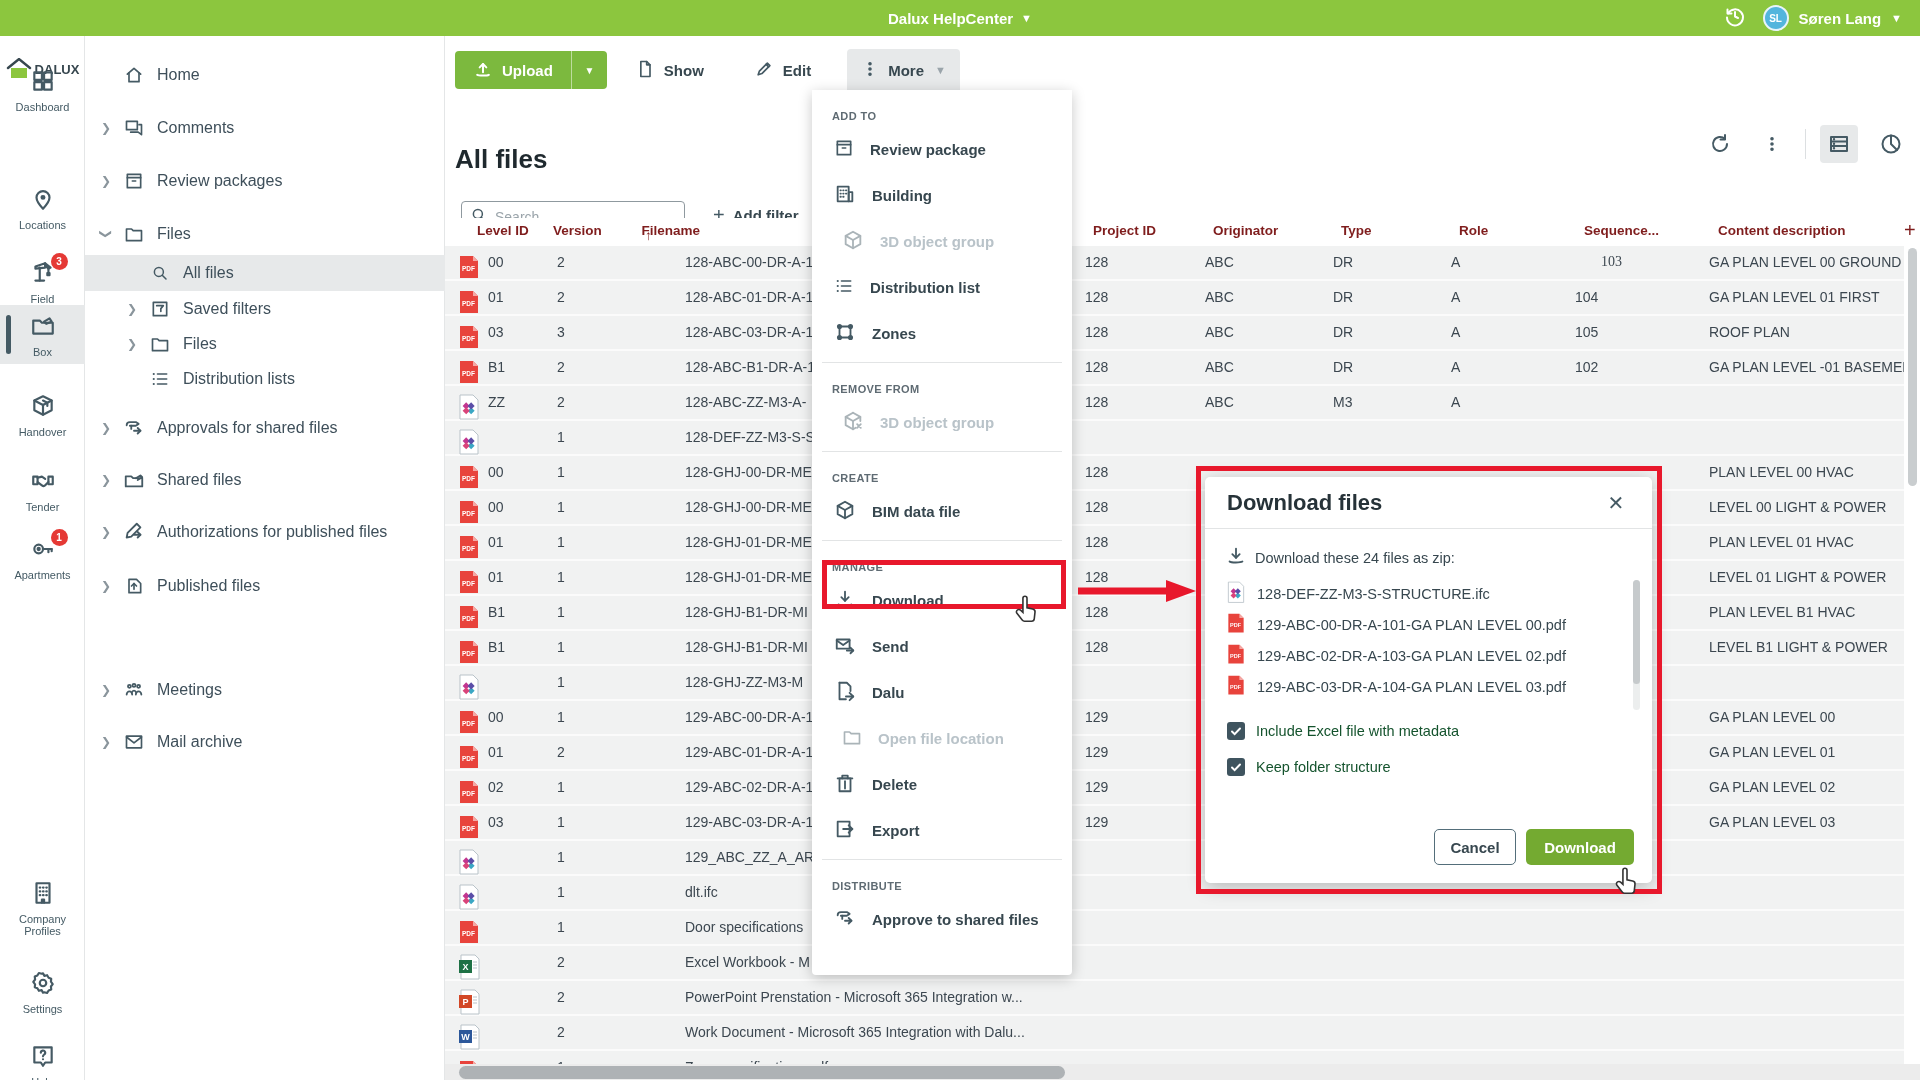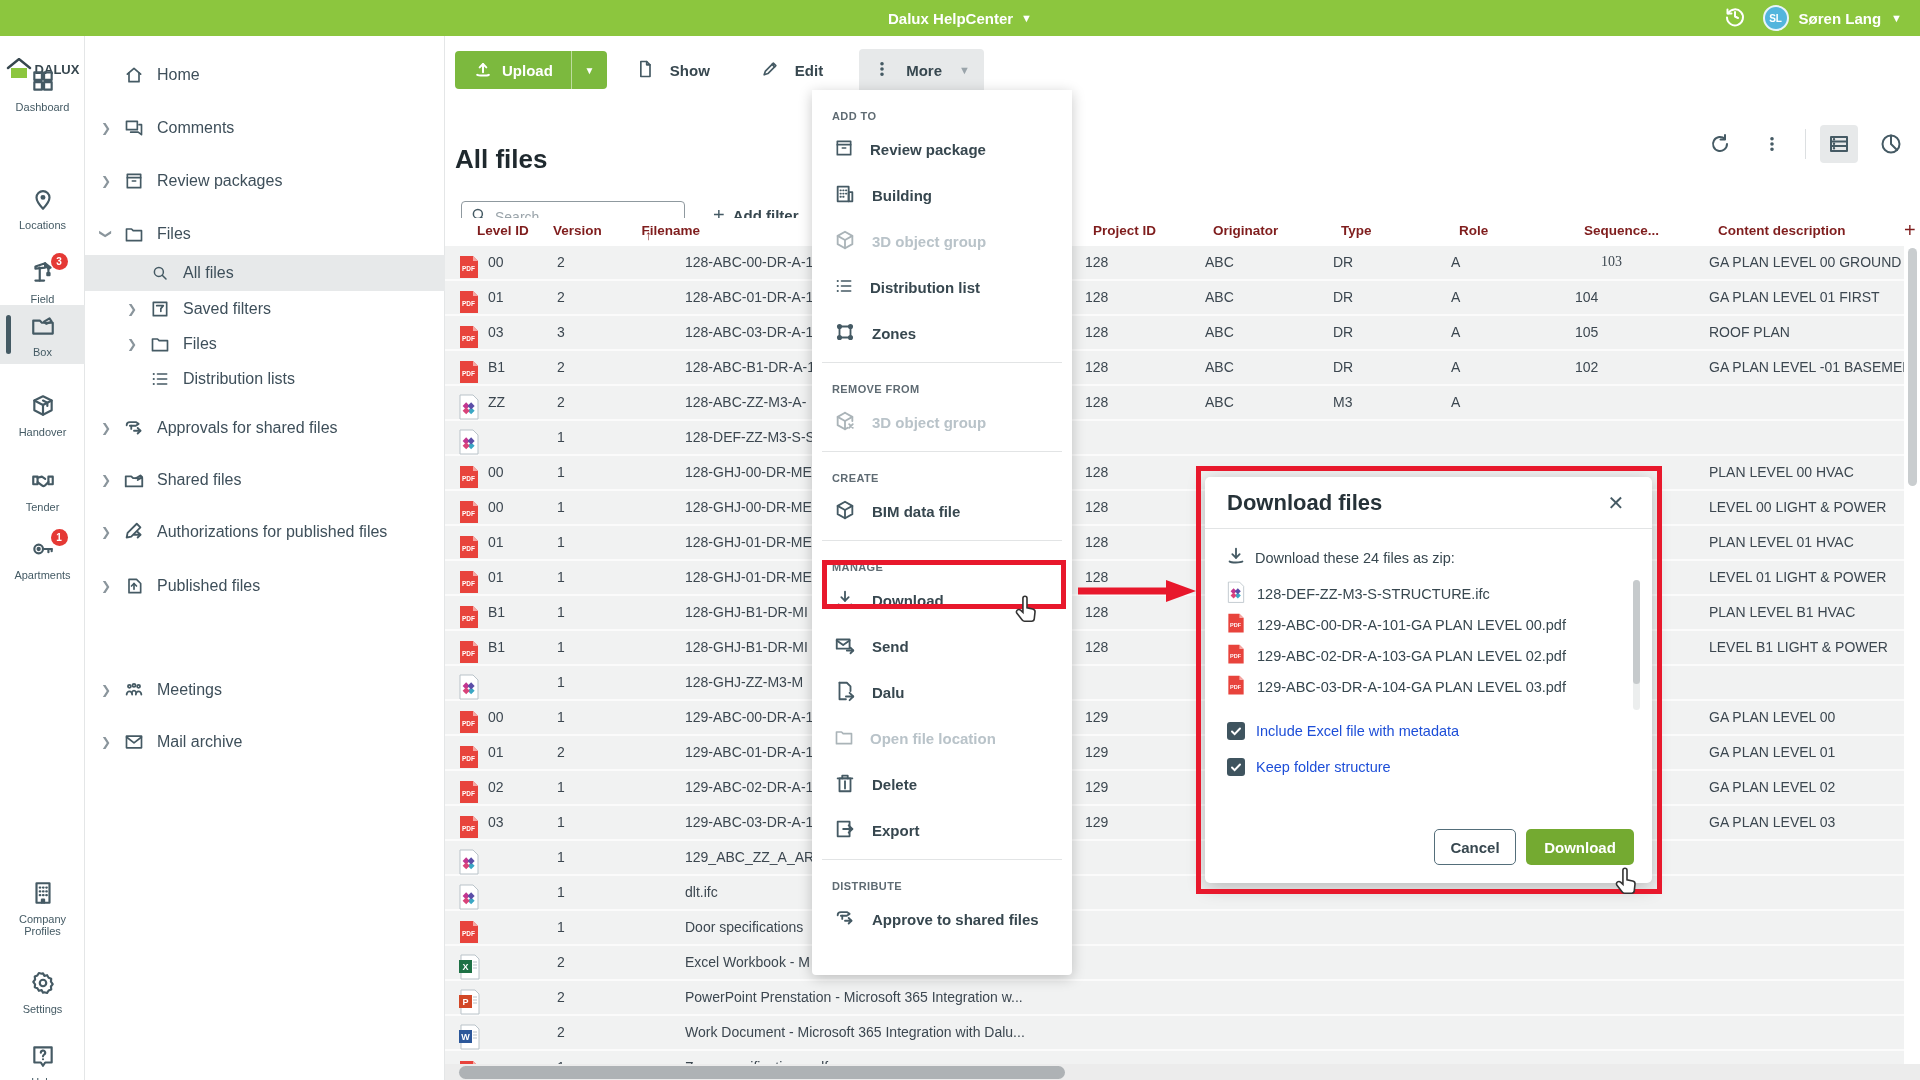--- a/index.html
+++ b/index.html
@@ -33,21 +33,21 @@
   .nav-item .nic { width:30px; flex:none; display:flex; justify-content:center; }
   .nav-item.selected { background:#e7e9ea; }
 
   
   #content { position:absolute; left:445px; top:36px; right:0; bottom:0; background:#fff; overflow:hidden; }
   #toolbar { position:absolute; left:10px; top:14px; height:40px; display:flex; align-items:center; }
   #btn-upload { height:38px; background:#7cb93e; border-radius:4px; color:#fff; font-weight:bold; font-size:15px;
                 display:flex; align-items:center; overflow:hidden; }
   #btn-upload .main { display:flex; align-items:center; gap:9px; padding:0 18px; }
   #btn-upload .caret { width:36px; height:38px; display:flex; align-items:center; justify-content:center; border-left:1px solid rgba(255,255,255,.5); }
-  .tool-btn { display:flex; align-items:center; gap:15px; color:#37474f; font-size:15px; font-weight:bold; padding:0 14px; height:40px; }
+  .tool-btn { display:flex; align-items:center; gap:9px; color:#37474f; font-size:15px; font-weight:bold; padding:0 14px; height:40px; }
   #btn-show { margin-left:14px; } 
   #btn-edit { margin-left:22px; }
   #btn-more { margin-left:22px; background:#e7e9ea; border-radius:4px 4px 0 0; height:42px; }
   #btn-more .dn { color:#9aa4aa; font-size:11px; margin-left:2px; }
 
   #page-title { position:absolute; left:10px; top:108px; font-size:26px; font-weight:bold; color:#1f292e; }
   #searchbox { position:absolute; left:16px; top:165px; width:224px; height:32px; border:1px solid #8f999f; border-radius:4px;
                background:#fff; display:flex; align-items:center; padding:0 8px; gap:7px; }
   #searchbox input { border:none; outline:none; font-size:14px; color:#333; width:160px; font-family:inherit; }
   #searchbox input::placeholder { color:#9aa4aa; }
@@ -69,39 +69,39 @@
   
   #hscroll-track { position:absolute; left:0; right:0; bottom:0; height:16px; background:#ececec; }
   #hscroll-thumb { position:absolute; left:14px; bottom:1px; width:606px; height:13px; border-radius:7px; background:#aeb2b5; }
   #vscroll-thumb { position:absolute; right:3px; top:212px; width:9px; height:238px; border-radius:5px; background:#c9cdcf; }
 
   
   #menu { position:absolute; left:812px; top:90px; width:260px; height:885px; background:#fff; border-radius:0 0 4px 4px;
           box-shadow:0 3px 14px rgba(0,0,0,.22); z-index:5; }
   .m-sec-label { margin:20px 0 4px 20px; font-size:11px; font-weight:bold; color:#5f6b73; letter-spacing:.4px; }
   .m-item { height:46px; display:flex; align-items:center; gap:16px; padding-left:22px; font-size:15px; font-weight:bold; color:#37474f; }
-  .m-item.disabled { color:#b9c3c9; }
+  .m-item.disabled { color:#b9c3c9;margin-left:8px; }
   .m-item.disabled svg { opacity:.45; }
   .m-divider { height:1px; background:#e2e4e5; margin:6px 10px; }
   #dl-highlight { position:absolute; left:822px; top:560px; width:244px; height:49px; border:5px solid #e8182c; z-index:7; pointer-events:none; }
   #arrow { position:absolute; left:1078px; top:578px; z-index:7; }
 
   
   #modal-frame { position:absolute; left:1196px; top:466px; width:466px; height:428px; border:5px solid #e8182c; z-index:9; pointer-events:none; }
   #modal { position:absolute; left:1205px; top:477px; width:447px; height:406px; background:#fff; border-radius:5px;
            box-shadow:0 4px 18px rgba(0,0,0,.25); z-index:8; }
   #modal-header { height:52px; display:flex; align-items:center; justify-content:space-between; padding:0 22px; border-bottom:1px solid #e2e4e5; }
   #modal-title { font-size:22px; font-weight:bold; color:#263238; }
   #modal-close { color:#455a64; font-size:20px; width:28px; height:28px; display:flex; align-items:center; justify-content:center; }
   #modal-sub { display:flex; align-items:center; gap:8px; margin:16px 0 8px 20px; font-size:14.5px; color:#37474f; }
   .m-file { display:flex; align-items:center; gap:10px; height:31px; padding-left:20px; font-size:14.5px; color:#37474f; white-space:nowrap; }
   #mlist { position:relative; }
   #mlist-scroll { position:absolute; right:12px; top:2px; width:7px; height:130px; background:#eceeee; border-radius:4px; }
   #mlist-thumb { position:absolute; right:12px; top:2px; width:7px; height:104px; background:#c6cacc; border-radius:4px; }
-  .m-check { display:flex; align-items:center; gap:11px; height:30px; margin:6px 0 0 22px; font-size:14.5px; color:#1d4ed8; }
+  .m-check { display:flex; align-items:center; gap:11px; height:30px; margin:6px 0 0 22px; font-size:14.5px; color:#14532d; }
   .cbox { width:18px; height:18px; background:#3f545f; border-radius:3px; display:flex; align-items:center; justify-content:center; }
   #modal-buttons { position:absolute; right:18px; bottom:18px; display:flex; gap:10px; }
   #btn-cancel { width:82px; height:36px; border:1px solid #546e7a; border-radius:5px; background:#fff; color:#37474f;
                 font-size:15px; font-weight:bold; display:flex; align-items:center; justify-content:center; }
   #btn-download { width:108px; height:36px; border-radius:5px; background:#74aa31; color:#fff; font-size:15px; font-weight:bold;
                   display:flex; align-items:center; justify-content:center; position:relative; }
   .cursor { position:absolute; z-index:12; }
 </style>
 </head>
 <body>

